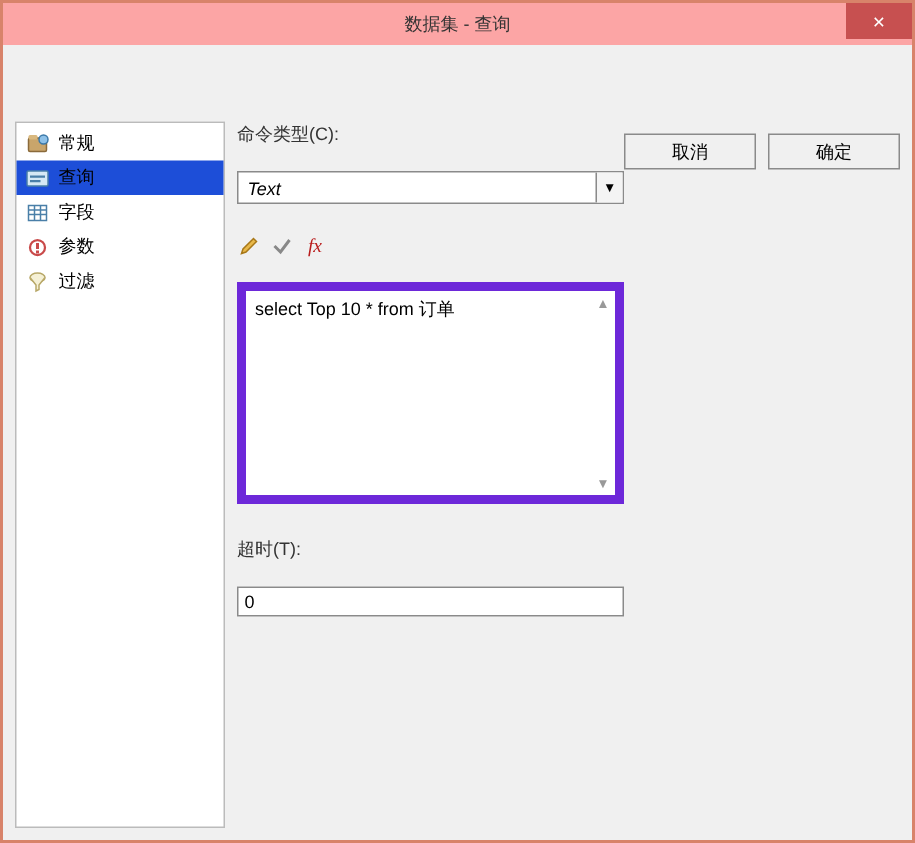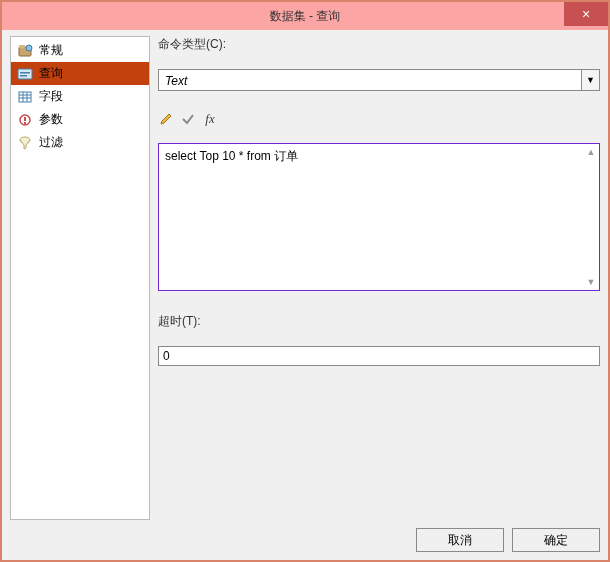--- a/index.html
+++ b/index.html
@@ -39,43 +39,44 @@
     justify-content: center;
     font-size: 14px;
     cursor: pointer;
     position: absolute;
     right: 0;
     top: 0;
   }
   .body {
     flex: 1;
     display: flex;
-    flex-direction: column;
+    flex-direction: row;
     padding: 6px 8px 8px 8px;
+    margin-top: 45px;
   }
   .main {
     flex: 1;
     display: flex;
     gap: 8px;
   }
   .sidebar {
     width: 140px;
     background: #fff;
     border: 1px solid #bbb;
     padding: 2px 0;
   }
   .side-item {
     display: flex;
     align-items: center;
     gap: 6px;
     padding: 3px 6px;
     cursor: pointer;
   }
   .side-item.selected {
-    background: #c2410c;
+    background: #1d4ed8;
   }
   .side-icon {
     width: 16px;
     height: 16px;
     display: flex;
     align-items: center;
     justify-content: center;
   }
   .content {
     flex: 1;
@@ -123,21 +124,21 @@
     width: 16px;
     height: 16px;
     display: flex;
     align-items: center;
     justify-content: center;
     cursor: pointer;
     color: #666;
   }
   .query-box {
     height: 148px;
-    border: 1px solid #6d28d9;
+    border: 6px solid #6d28d9;
     background: #fff;
     position: relative;
   }
   .query-text {
     width: 100%;
     height: 100%;
     padding: 4px 18px 4px 6px;
     font-family: Tahoma, Arial, sans-serif;
     font-size: 12px;
     border: none;
@@ -178,21 +179,21 @@
     cursor: pointer;
     font-size: 12px;
     display: flex;
     align-items: center;
     justify-content: center;
   }
   .fx-text {
     font-style: italic;
     font-family: serif;
     font-size: 13px;
-    color: #404040;
+    color: #b91c1c;
   }
 </style>
 </head>
 <body>
 
 <div class="window">
   <div class="titlebar">
     <div class="title-text">数据集 - 查询</div>
     <div class="close-btn">
       <span>×</span>

